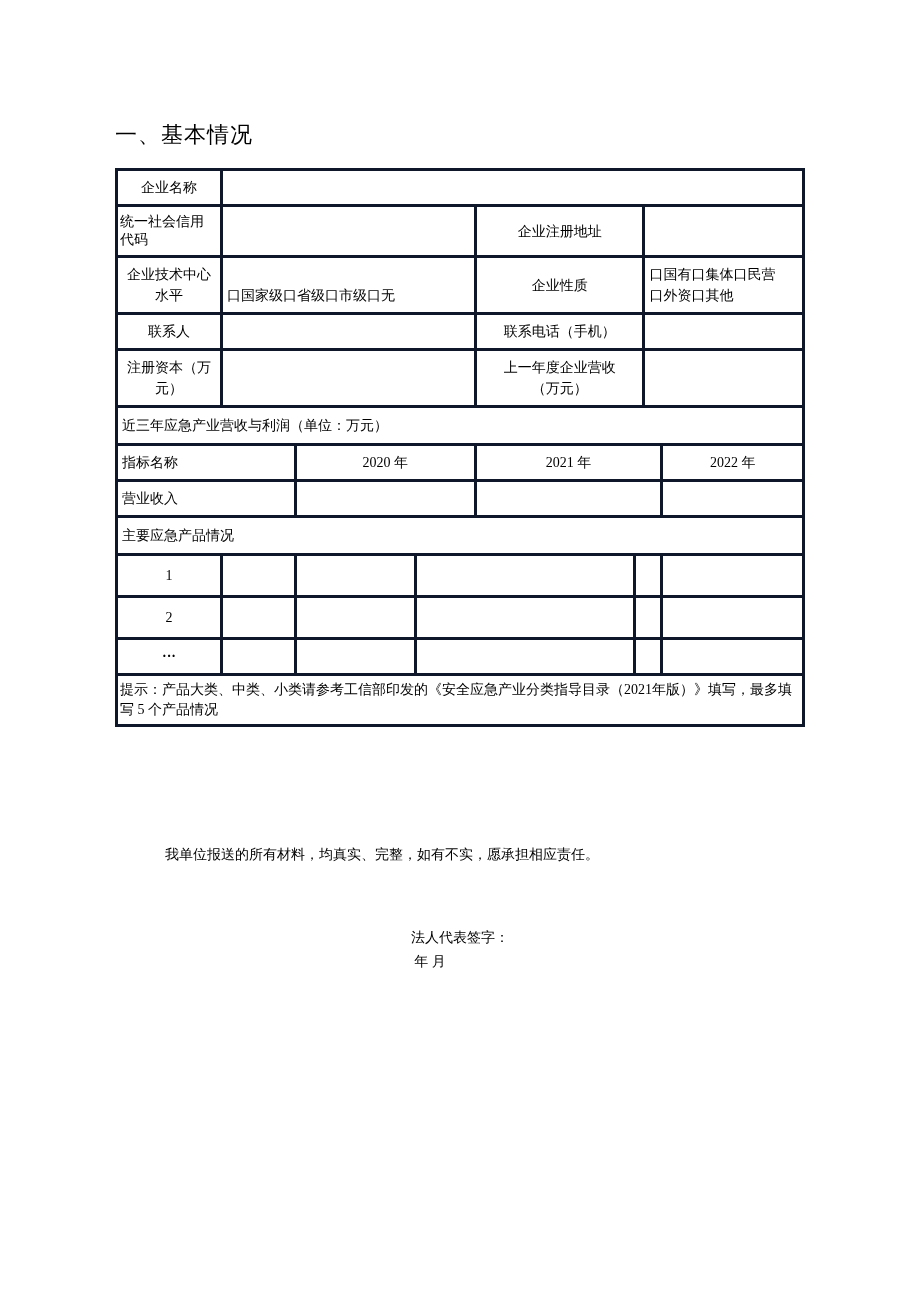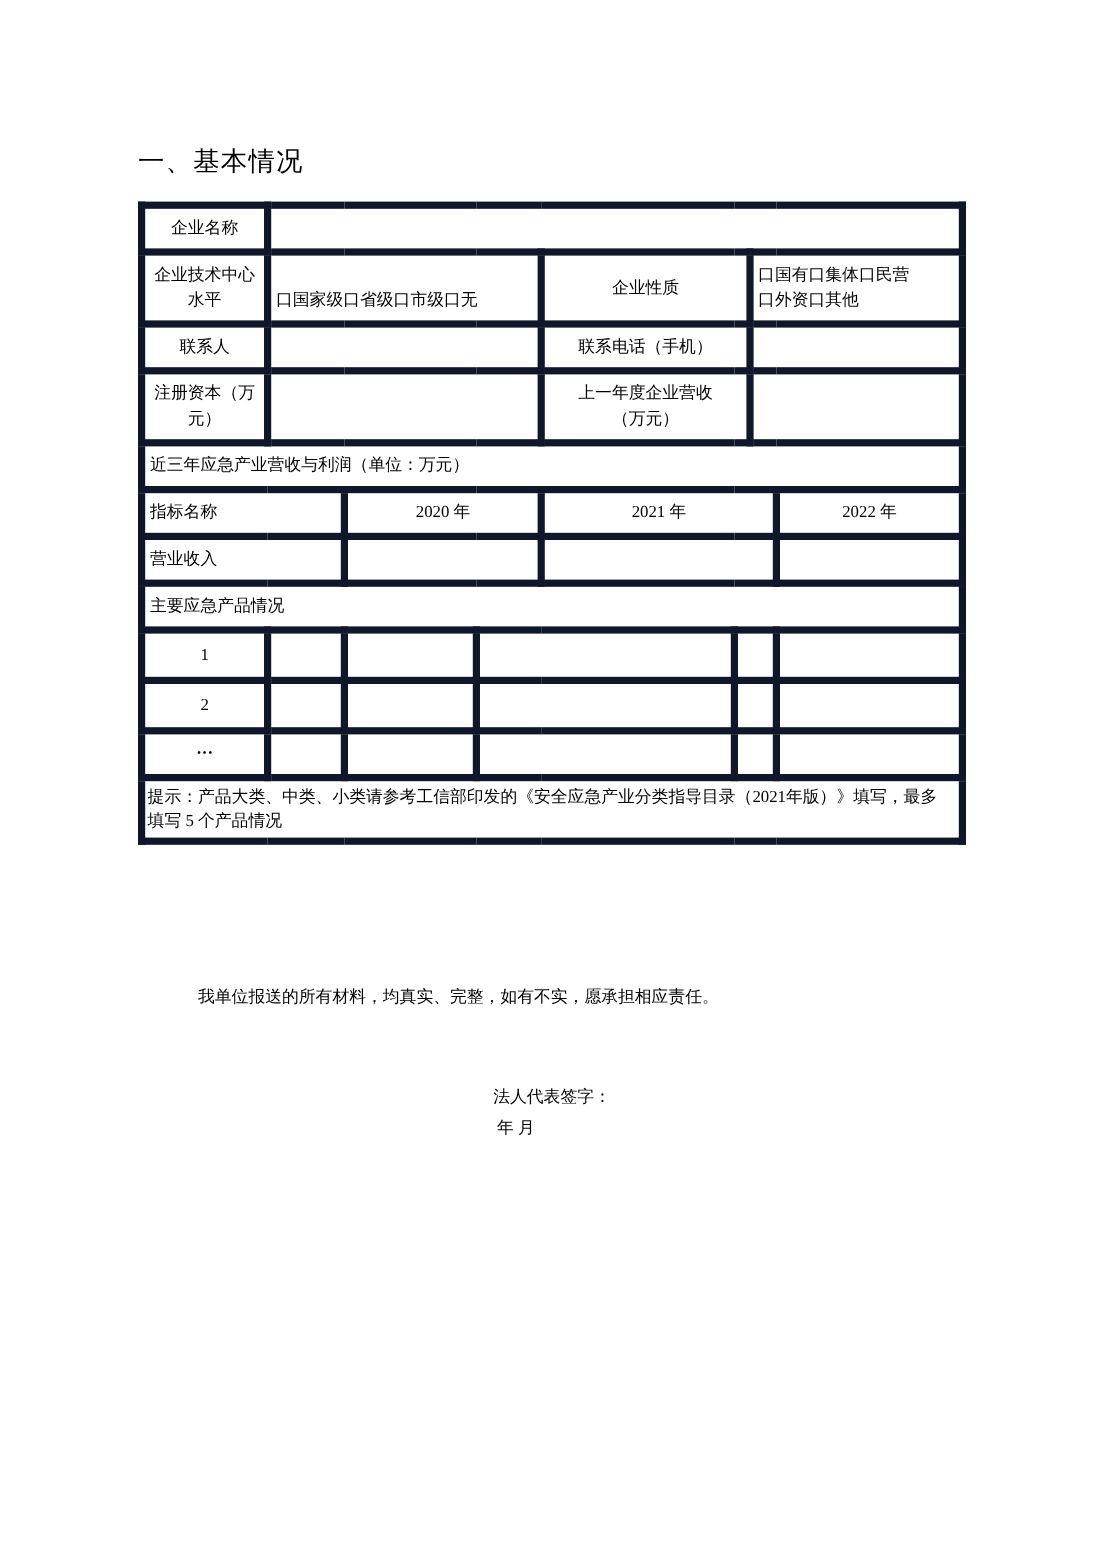--- a/index.html
+++ b/index.html
@@ -19,21 +19,21 @@
       font-size: 22px;
       font-weight: normal;
       margin-bottom: 18px;
       letter-spacing: 1px;
     }
     table {
       border-collapse: collapse;
       width: 100%;
     }
     td {
-      border: 6px solid #0f172a;
+      border: 3px solid #0f172a;
       padding: 6px 6px;
       vertical-align: middle;
       line-height: 1.5;
     }
     .label-cell {
       text-align: center;
     }
     .section-row {
       text-align: left;
       padding-left: 4px;
@@ -70,20 +70,26 @@
 <div class="heading">一、基本情况</div>
 
 <table>
 
   <tbody>
       <tr>
     <td class="label-cell short" style="width:105px">企业名称</td>
     <td colspan="9"></td>
   </tr>
 
+  <tr>
+    <td class="label-cell" style="line-height:1.3; text-align:left; padding-left:2px;">统一社会信用代码</td>
+    <td colspan="4" style="width:225px"></td>
+    <td colspan="2" class="label-cell" style="width:140px">企业注册地址</td>
+    <td colspan="3"></td>
+  </tr>
 
   <tr>
     <td class="label-cell">
       <div>企业技术中心</div>
       <div>水平</div>
     </td>
     <td colspan="4" class="checkbox-line" style="vertical-align:bottom">口国家级口省级口市级口无</td>
     <td colspan="2" class="label-cell">企业性质</td>
     <td colspan="3" class="checkbox-line">
       <div>口国有口集体口民营</div>

